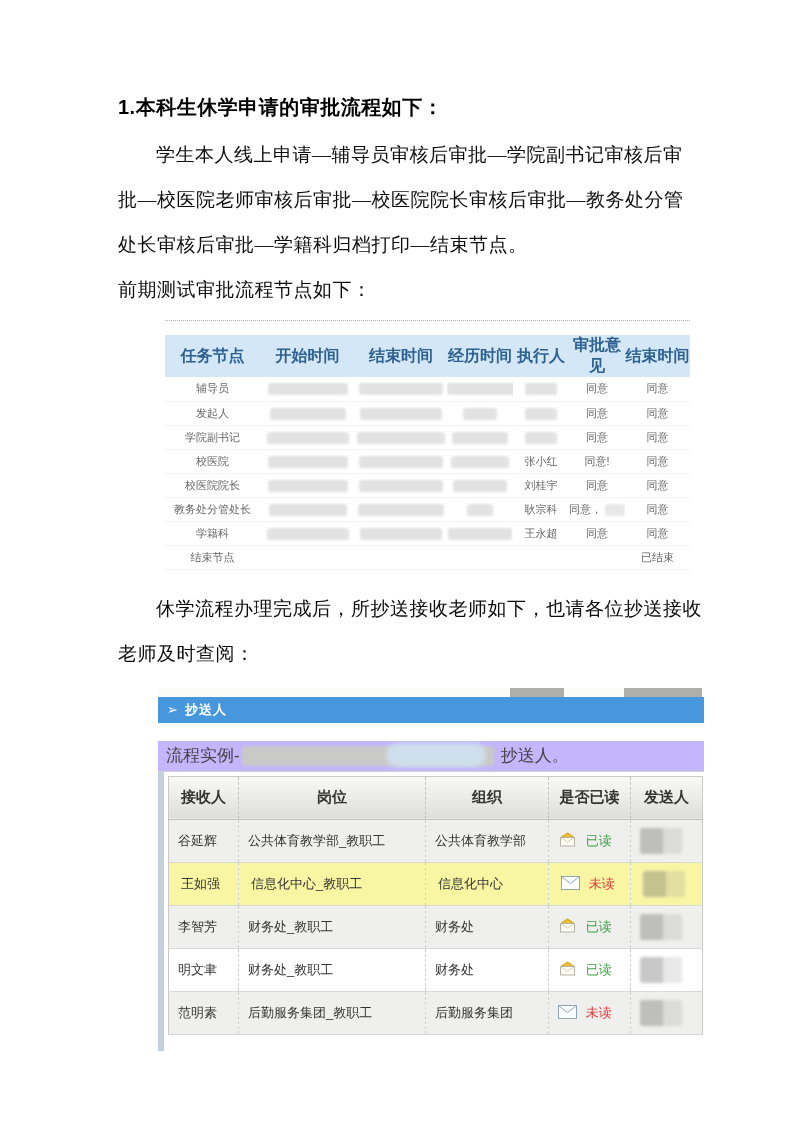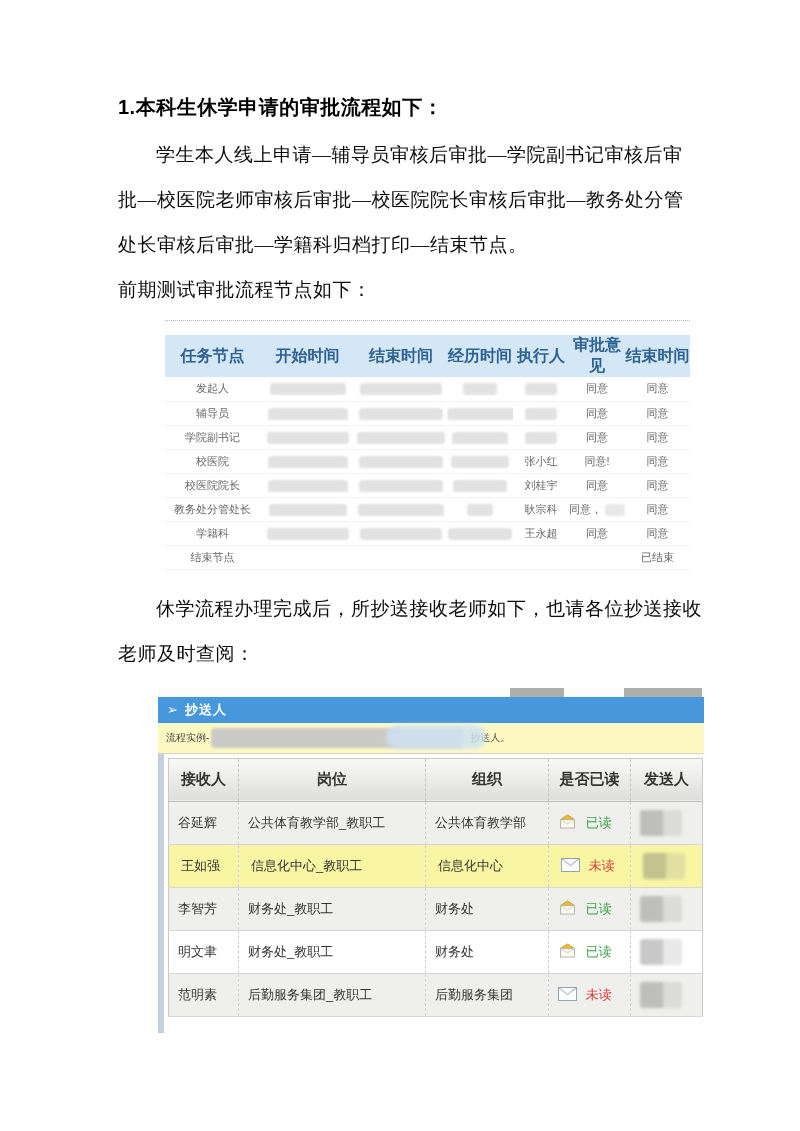--- a/index.html
+++ b/index.html
@@ -56,22 +56,22 @@
   .top-strip{position:relative;height:9px;background:#fbfbf9;}
   .top-strip .tsb{position:absolute;top:0;height:9px;background:#aeaeac;filter:blur(.7px);}
   .top-strip .tsb1{left:352px;width:54px;}
   .top-strip .tsb2{left:466px;right:2px;}
   .blue-bar{
     height:26px;background:var(--accent-blue);color:#fff;display:flex;align-items:center;
     padding-left:9px;font-size:13px;font-weight:bold;letter-spacing:1px;
   }
   .blue-bar .arrow{font-size:13px;margin-right:6px;font-weight:normal;}
   .instance-row{
-    height:31px;background:#fef9c3;border-bottom:1px solid #d2d2d0;
-    display:flex;align-items:center;padding-left:8px;font-size:10px;color:#444;position:relative;
+    height:31px;background:#c4b5fd;border-bottom:1px solid #d2d2d0;
+    display:flex;align-items:center;padding-left:8px;font-size:17px;color:#444;position:relative;margin-top:18px;
   }
   .inst-blur{display:inline-block;width:252px;height:20px;background:#c9c9c7;border-radius:4px;margin:0 7px 0 2px;filter:blur(1.5px);}
   .inst-blob{position:absolute;left:228px;top:2px;width:100px;height:24px;background:#cfe3f2;opacity:.85;border-radius:14px;filter:blur(2px);}
   .cc-wrap{border-left:6px solid #c3d0dc;padding:4px 0 16px 4px;background:#fff;}
   table.cc{width:534px;border-collapse:collapse;table-layout:fixed;border:1px solid #c9c9c7;}
   table.cc th{
     height:43px;font-size:15px;font-weight:bold;color:#333;
     background:linear-gradient(#f9f9f7,#dddddb);
     border-bottom:1px solid #c0c0be;border-right:1px dashed #c3c3c1;
   }
@@ -124,34 +124,34 @@
           <th>开始时间</th>
           <th>结束时间</th>
           <th>经历时间</th>
           <th>执行人</th>
           <th>审批意见</th>
           <th>结束时间</th>
         </tr>
       </thead>
       <tbody id="ah-body">
   <tr>
+    <td class="c-node">辅导员</td>
+    <td class="c-start"><span class="blur" style="width: 80px;"></span></td>
+    <td class="c-end"><span class="blur" style="width: 84px;"></span></td>
+    <td class="c-dur"><span class="blur" style="width: 70px;"></span></td>
+    <td class="c-exec"><span class="blur" style="width: 32px;"></span></td>
+    <td class="c-op">同意</td>
+    <td class="c-status st-ok">同意</td>
+  </tr>
+
+  <tr>
     <td class="c-node">发起人</td>
     <td class="c-start"><span class="blur" style="width: 76px;"></span></td>
     <td class="c-end"><span class="blur" style="width: 82px;"></span></td>
     <td class="c-dur"><span class="blur" style="width: 34px;"></span></td>
-    <td class="c-exec"><span class="blur" style="width: 32px;"></span></td>
-    <td class="c-op">同意</td>
-    <td class="c-status st-ok">同意</td>
-  </tr>
-
-  <tr>
-    <td class="c-node">辅导员</td>
-    <td class="c-start"><span class="blur" style="width: 80px;"></span></td>
-    <td class="c-end"><span class="blur" style="width: 84px;"></span></td>
-    <td class="c-dur"><span class="blur" style="width: 70px;"></span></td>
     <td class="c-exec"><span class="blur" style="width: 32px;"></span></td>
     <td class="c-op">同意</td>
     <td class="c-status st-ok">同意</td>
   </tr>
 
   <tr>
     <td class="c-node">学院副书记</td>
     <td class="c-start"><span class="blur" style="width: 82px;"></span></td>
     <td class="c-end"><span class="blur" style="width: 88px;"></span></td>
     <td class="c-dur"><span class="blur" style="width: 56px;"></span></td>

